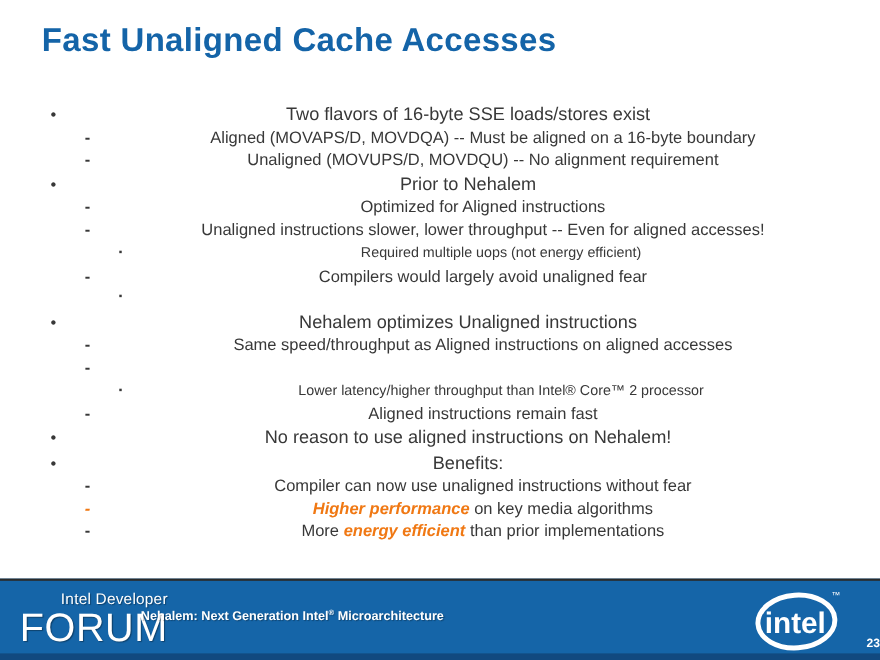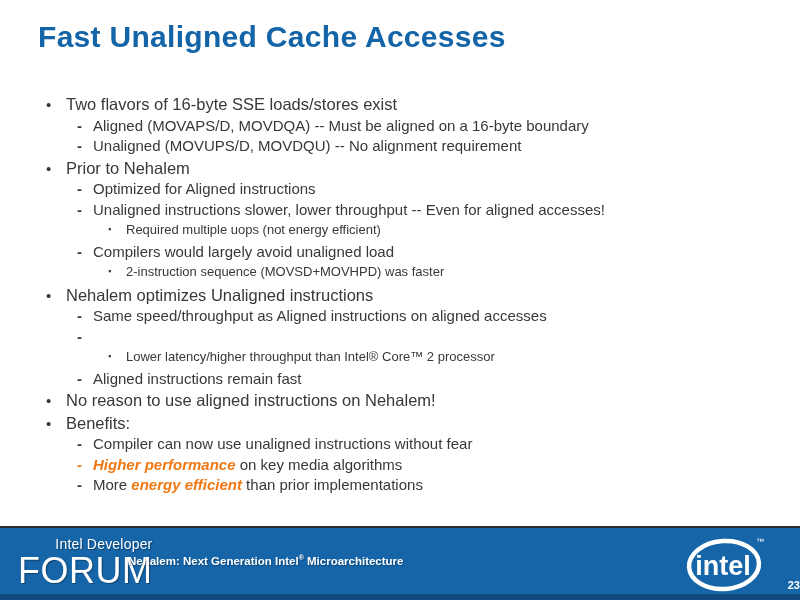--- a/index.html
+++ b/index.html
@@ -23,21 +23,21 @@
   }
 
   
   .content {
     position:absolute;
     top:93px; left:0; right:15px;
     color:#383838;
   }
   .bullet { display:flex; align-items:baseline; }
   .marker { flex:0 0 auto; text-align:left; }
-  .btext  { flex:1 1 auto; }
+  .btext  { flex:1 1 auto;text-align:center; }
 
   .lvl1 { font-size:16.5px; line-height:21.5px; padding-left:46px; margin-top:1px; }
   .lvl1 .marker { width:20px; font-size:15px; }
   .lvl2 { font-size:15px;   line-height:20.5px; padding-left:77px; }
   .lvl2 .marker { width:16px; font-weight:bold; }
   .lvl3 { font-size:13px;   line-height:19.5px; padding-left:108px; }
   .lvl3 .marker { width:18px; font-size:9px; position:relative; top:-2px; }
 
   .accent {
     color:#f07813;
@@ -111,25 +111,24 @@
       <div class="bullet lvl2">
         <span class="marker">-</span>
         <span class="btext"><span>Unaligned instructions slower, lower throughput -- Even for aligned accesses!</span></span>
       </div>
       <div class="bullet lvl3">
         <span class="marker">▪</span>
         <span class="btext"><span>Required multiple uops (not energy efficient)</span></span>
       </div>
       <div class="bullet lvl2">
         <span class="marker">-</span>
-        <span class="btext"><span>Compilers would largely avoid unaligned load</span></span>
+        <span class="btext"><span>Compilers would largely avoid unaligned fear</span></span>
       </div>
       <div class="bullet lvl3">
         <span class="marker">▪</span>
-        <span class="btext"><span>2-instruction sequence (MOVSD+MOVHPD) was faster</span></span>
       </div>
       <div class="bullet lvl1">
         <span class="marker">•</span>
         <span class="btext"><span>Nehalem optimizes Unaligned instructions</span></span>
       </div>
       <div class="bullet lvl2">
         <span class="marker">-</span>
         <span class="btext"><span>Same speed/throughput as Aligned instructions on aligned accesses</span></span>
       </div>
       <div class="bullet lvl2">

